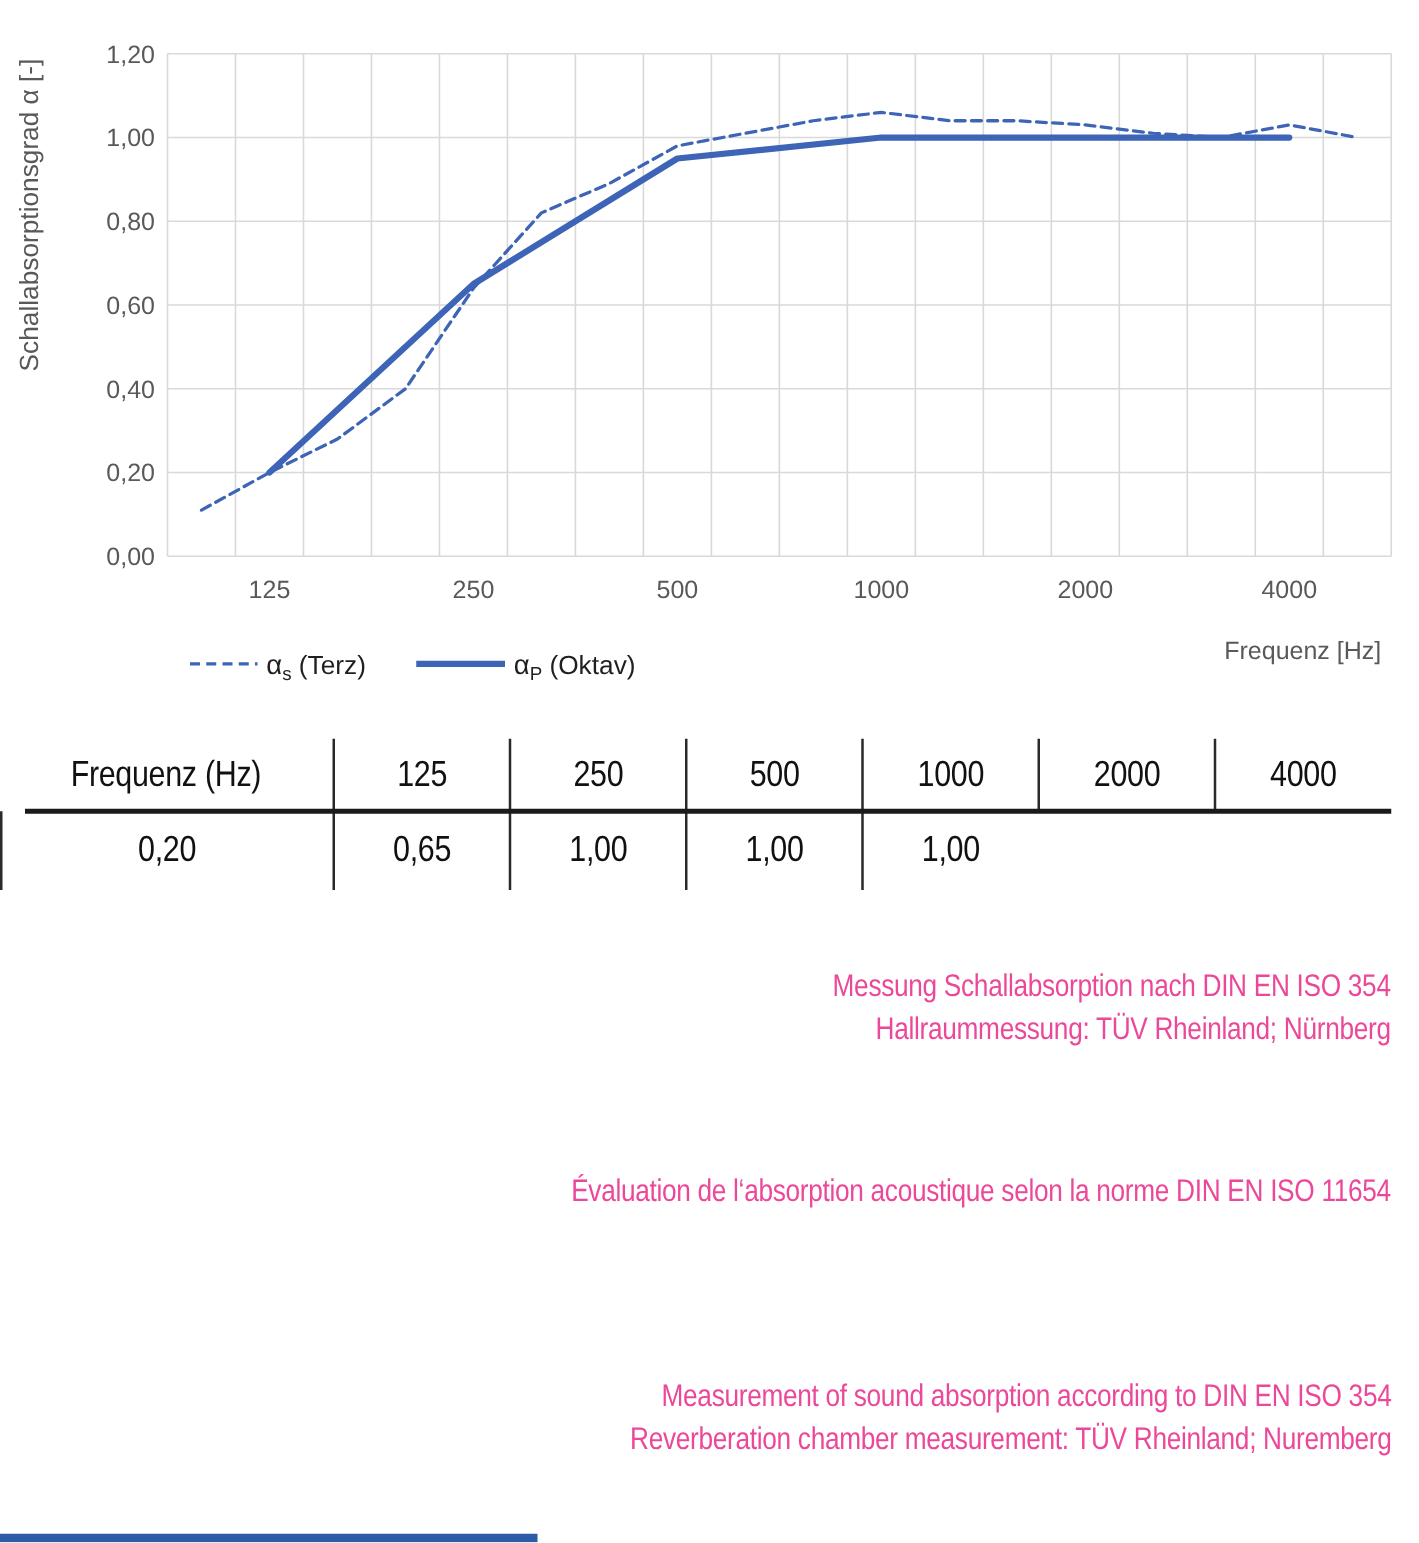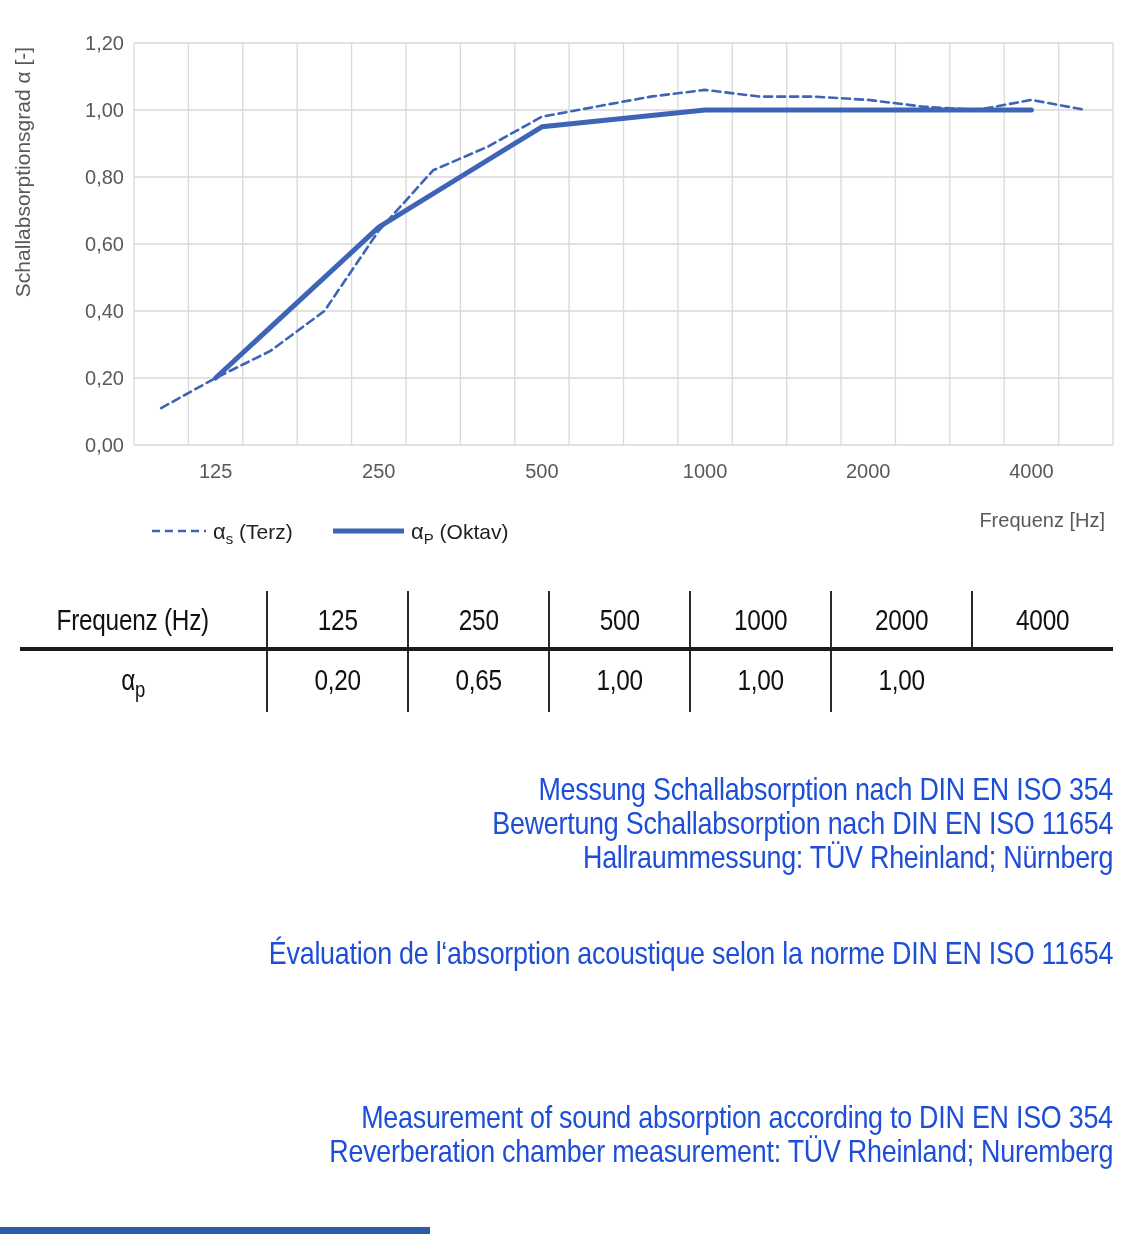--- a/index.html
+++ b/index.html
@@ -17,21 +17,21 @@
   }
   .cell{display:flex;align-items:center;justify-content:center;font-size:29px;color:#111;}
   .cell.sep{border-left:2px solid #2a2a2a;}
   .cn{display:inline-block;transform:scaleX(0.84);transform-origin:50% 50%;
       letter-spacing:-0.3px;white-space:nowrap;}
   .cn-r{display:inline-block;transform:scaleX(0.84);transform-origin:100% 50%;
       letter-spacing:-0.3px;white-space:nowrap;}
   .tbl-divider{position:absolute;left:20px;top:56px;width:1093px;height:4px;background:#1a1a1a;}
   sub.tbl-sub{font-size:22px;line-height:0;}
   
-  .notes{position:absolute;right:22px;text-align:right;font-size:32px;line-height:34px;color:#1d4ed8;}
+  .notes{position:absolute;right:22px;text-align:right;font-size:25px;line-height:34px;color:#ec4899;}
   .notes-de{top:772px;}
   .notes-fr{top:936px;}
   .notes-en{top:1100px;}
   .note-line{height:34px;}
   
   .footer-bar{position:absolute;left:0;top:1227px;width:430px;height:7px;}
 </style>
 </head>
 <body>
 
@@ -105,43 +105,39 @@
       </div>
       <div class="cell sep">
         <span class="cn">1000</span>
       </div>
       <div class="cell sep">
         <span class="cn">2000</span>
       </div>
       <div class="cell sep">
         <span class="cn">4000</span>
       </div>
-      <div class="cell">
-        <span class="cn">α<sub class="tbl-sub">p</sub></span>
-      </div>
       <div class="cell sep">
         <span class="cn">0,20</span>
       </div>
       <div class="cell sep">
         <span class="cn">0,65</span>
       </div>
       <div class="cell sep">
         <span class="cn">1,00</span>
       </div>
       <div class="cell sep">
         <span class="cn">1,00</span>
       </div>
       <div class="cell sep">
         <span class="cn">1,00</span>
       </div>
     </div>
 
   <div class="notes notes-de" id="notes-de">
       <div class="note-line"><span class="cn-r">Messung Schallabsorption nach DIN EN ISO 354</span></div>
-      <div class="note-line"><span class="cn-r">Bewertung Schallabsorption nach DIN EN ISO 11654</span></div>
       <div class="note-line"><span class="cn-r">Hallraummessung: TÜV Rheinland; Nürnberg</span></div>
     </div>
   <div class="notes notes-fr" id="notes-fr">
       <div class="note-line"><span class="cn-r">Évaluation de l‘absorption acoustique selon la norme DIN EN ISO 11654</span></div>
     </div>
   <div class="notes notes-en" id="notes-en">
       <div class="note-line"><span class="cn-r">Measurement of sound absorption according to DIN EN ISO 354</span></div>
       <div class="note-line"><span class="cn-r">Reverberation chamber measurement: TÜV Rheinland; Nuremberg</span></div>
     </div>
 

